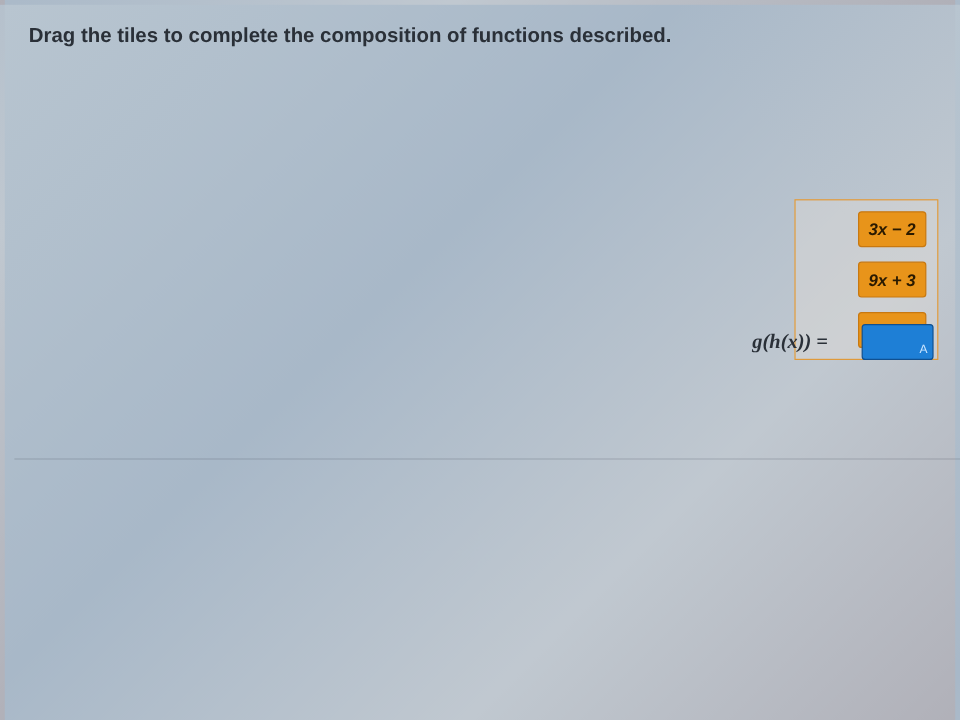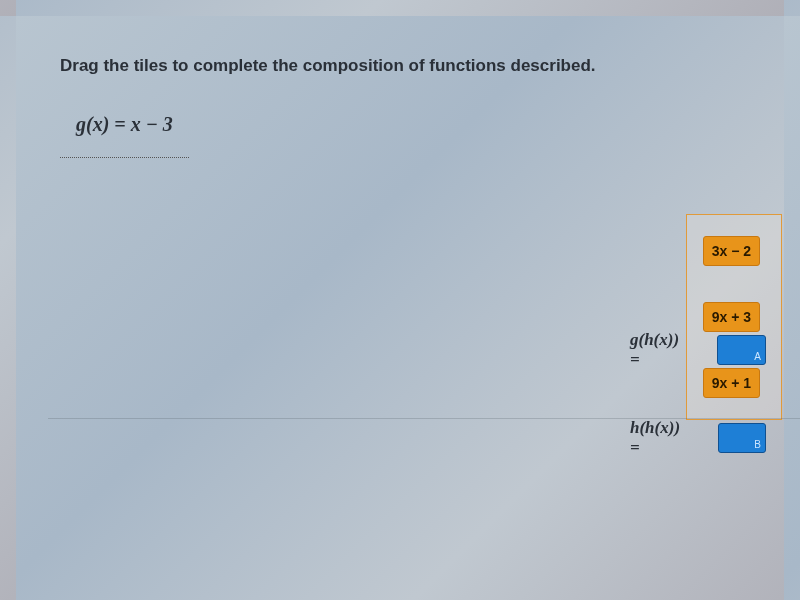--- a/index.html
+++ b/index.html
@@ -1,15 +1,15 @@
 <!DOCTYPE html>
 <html><head>
 <meta charset="utf-8">
 <style>
-  * { box-sizing: border-box; margin: 16px; padding: 0; }
+  * { box-sizing: border-box; margin: 4px; padding: 0; }
   body {
     width: 800px;
     height: 600px;
     background: linear-gradient(135deg, #b8c5d0 0%, #a8b8c8 40%, #c0c8d0 70%, #b0b0b8 100%);
     font-family: Arial, Helvetica, sans-serif;
     color: #2a3038;
     overflow: hidden;
     position: relative;
   }
   .instruction {
@@ -31,20 +31,21 @@
     color: #2a3038;
     border-bottom: 1px dotted #555;
     padding-bottom: 3px;
   }
   .fn-line { line-height: 1.4; }
   .tile-area {
     position: absolute;
     top: 150px;
     right: 18px;
     width: 128px;
+    font-style: italic;
   }
   .tile-box {
     border: 1px solid #e09a3a;
     background: rgba(240,230,220,0.3);
     padding: 5px;
     display: flex;
     flex-wrap: wrap;
     gap: 4px;
     justify-content: flex-end;
   }
@@ -62,21 +63,21 @@
   .answers {
     position: absolute;
     top: 250px;
     right: 18px;
     width: 200px;
   }
   .answer-row {
     display: flex;
     align-items: center;
     justify-content: flex-end;
-    gap: 6px;
+    gap: 20px;
     margin-bottom: 12px;
   }
   .answer-label {
     font-family: 'Times New Roman', serif;
     font-style: italic;
     font-size: 17px;
     font-weight: bold;
     color: #2a3038;
   }
   .drop-slot {
@@ -100,35 +101,30 @@
     height: 1px;
     background: rgba(80,90,100,0.25);
   }
 </style>
 </head>
 <body>
 
 <div class="instruction">Drag the tiles to complete the composition of functions described.</div>
 
 <div class="functions">
-  <div class="fn-line">g(x) = x − 3</div>
 </div>
 
 <div class="tile-area">
   <div class="tile-box">
     <div class="tile">3x − 2</div>
     <div class="tile">9x + 3</div>
     <div class="tile">9x + 1</div>
   </div>
 </div>
 
 <div class="answers">
   <div class="answer-row">
     <span class="answer-label">g(h(x)) =</span>
     <div class="drop-slot">A</div>
   </div>
-  <div class="answer-row">
-    <span class="answer-label">h(h(x)) =</span>
-    <div class="drop-slot">B</div>
-  </div>
 </div>
 
 <div class="hr-line"></div>
 
 </body></html>

